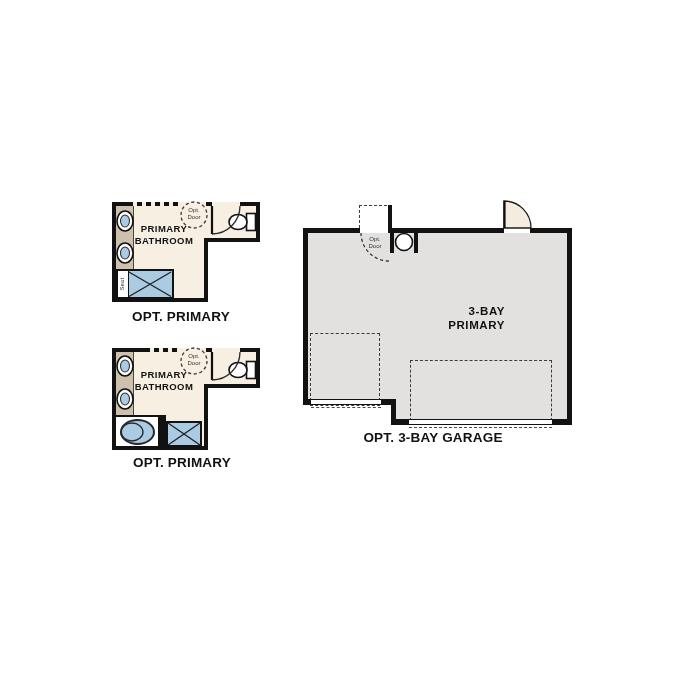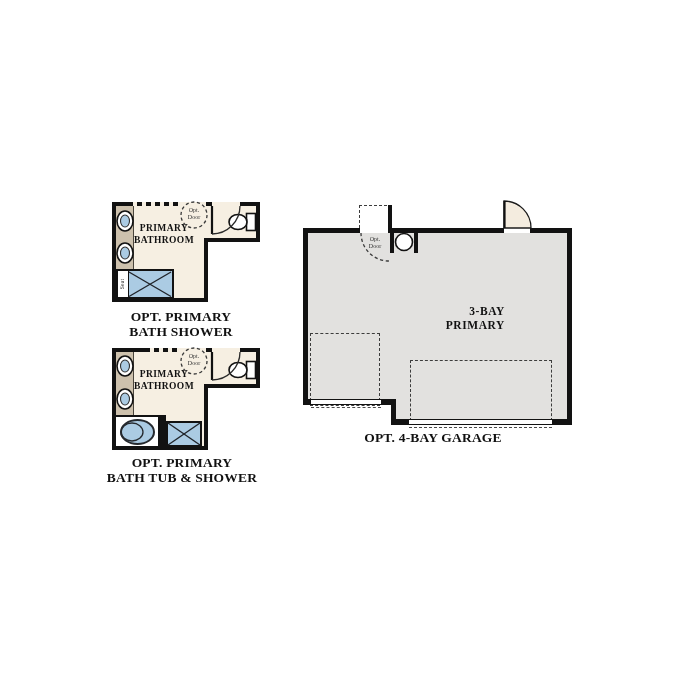--- a/index.html
+++ b/index.html
@@ -1,17 +1,17 @@
 <!DOCTYPE html>
 <html style="--wall: #121212; --bath_floor: #f6efe2; --vanity: #cdc1ad; --fixture_blue: #abcbe3; --garage_floor: #e2e1df; --door_fill: #f4ecdf; --text: #111111;"><head>
 <meta charset="utf-8">
 <style>
   html,body{margin:0;padding:0;background:#fff;}
   #canvas{position:relative;width:687px;height:687px;background:#fff;overflow:hidden;
-          font-family:Liberation Serif, serif;color:#111;border-radius:30px;}
+          font-family:Liberation Sans, sans-serif;color:#111;border-radius:30px;}
   .abs{position:absolute;}
   .wall{background:var(--wall);}
   .floor-b{background:var(--bath_floor);}
   .floor-g{background:var(--garage_floor);}
   .vanity{background:var(--vanity);border-right:1.5px solid #4a453c;box-sizing:border-box;}
   .dashwall{background:repeating-linear-gradient(90deg,var(--wall) 0 5px,transparent 5px 9px);}
   .shower{background:var(--fixture_blue);border:2px solid var(--wall);box-sizing:border-box;}
   .seat-strip{position:absolute;left:0;top:0;bottom:0;width:11px;background:#fff;
               border-right:1.5px solid var(--wall);box-sizing:border-box;
               display:flex;align-items:center;justify-content:center;}
@@ -64,21 +64,20 @@
     <div class="abs room-label" style="left:119px;top:223px;width:90px;">
       <div>PRIMARY</div>
       <div>BATHROOM</div>
     </div>
     <div class="abs tiny" style="left:181px;top:207px;width:26px;">
       <div>Opt.</div>
       <div>Door</div>
     </div>
     <div class="abs caption" style="left:81px;top:310px;width:200px;">
       <div>OPT. PRIMARY</div>
-      <div>BATH SHOWER</div>
     </div>
   </div>
 
   <div class="abs" style="left:0;top:0;width:0;height:0;">
     <div class="abs floor-b" style="left:112px;top:348px;width:96px;height:102px;"></div>
     <div class="abs floor-b" style="left:208px;top:348px;width:48px;height:40px;"></div>
     <div class="abs vanity" style="left:116px;top:352px;width:18px;height:63px;"></div>
     <div class="abs tubdeck" style="left:116px;top:417px;width:42px;height:29px;"></div>
     <div class="abs shower" style="left:166px;top:421px;width:36px;height:26px;"></div>
 
@@ -97,21 +96,20 @@
     <div class="abs room-label" style="left:119px;top:369px;width:90px;">
       <div>PRIMARY</div>
       <div>BATHROOM</div>
     </div>
     <div class="abs tiny" style="left:181px;top:353px;width:26px;">
       <div>Opt.</div>
       <div>Door</div>
     </div>
     <div class="abs caption" style="left:82px;top:456px;width:200px;">
       <div>OPT. PRIMARY</div>
-      <div>BATH TUB &amp; SHOWER</div>
     </div>
   </div>
 
   <div class="abs" style="left:0;top:0;width:0;height:0;">
     <div class="abs floor-g" style="left:308px;top:233px;width:259px;height:166px;"></div>
     <div class="abs floor-g" style="left:391px;top:399px;width:176px;height:20px;"></div>
 
     <div class="abs bay" style="left:310px;top:333px;width:70px;height:73px;"></div>
     <div class="abs bay" style="left:410px;top:360px;width:142px;height:61px;"></div>
 
@@ -138,21 +136,21 @@
 
     <div class="abs garage-label" style="left:385px;top:305px;width:120px;">
       <div>3-BAY</div>
       <div>PRIMARY</div>
     </div>
     <div class="abs tiny" style="left:362px;top:236px;width:26px;">
       <div>Opt.</div>
       <div>Door</div>
     </div>
     <div class="abs wh-label" style="left:394px;top:238.5px;width:20px;">WH</div>
-    <div class="abs caption" style="left:333px;top:431px;width:200px;">OPT. 4-BAY GARAGE</div>
+    <div class="abs caption" style="left:333px;top:431px;width:200px;">OPT. 3-BAY GARAGE</div>
   </div>
 
   <svg class="abs" style="left:0;top:0;pointer-events:none;" width="687" height="687" viewBox="0 0 687 687">
 
     <ellipse class="fix-outline" cx="125" cy="221" rx="8" ry="10"></ellipse>
     <ellipse class="sink-in" cx="125" cy="221" rx="4.5" ry="6"></ellipse>
     <ellipse class="fix-outline" cx="125" cy="253" rx="8" ry="10"></ellipse>
     <ellipse class="sink-in" cx="125" cy="253" rx="4.5" ry="6"></ellipse>
 
     <rect class="fix-outline" x="246.5" y="213.5" width="9" height="17"></rect>

